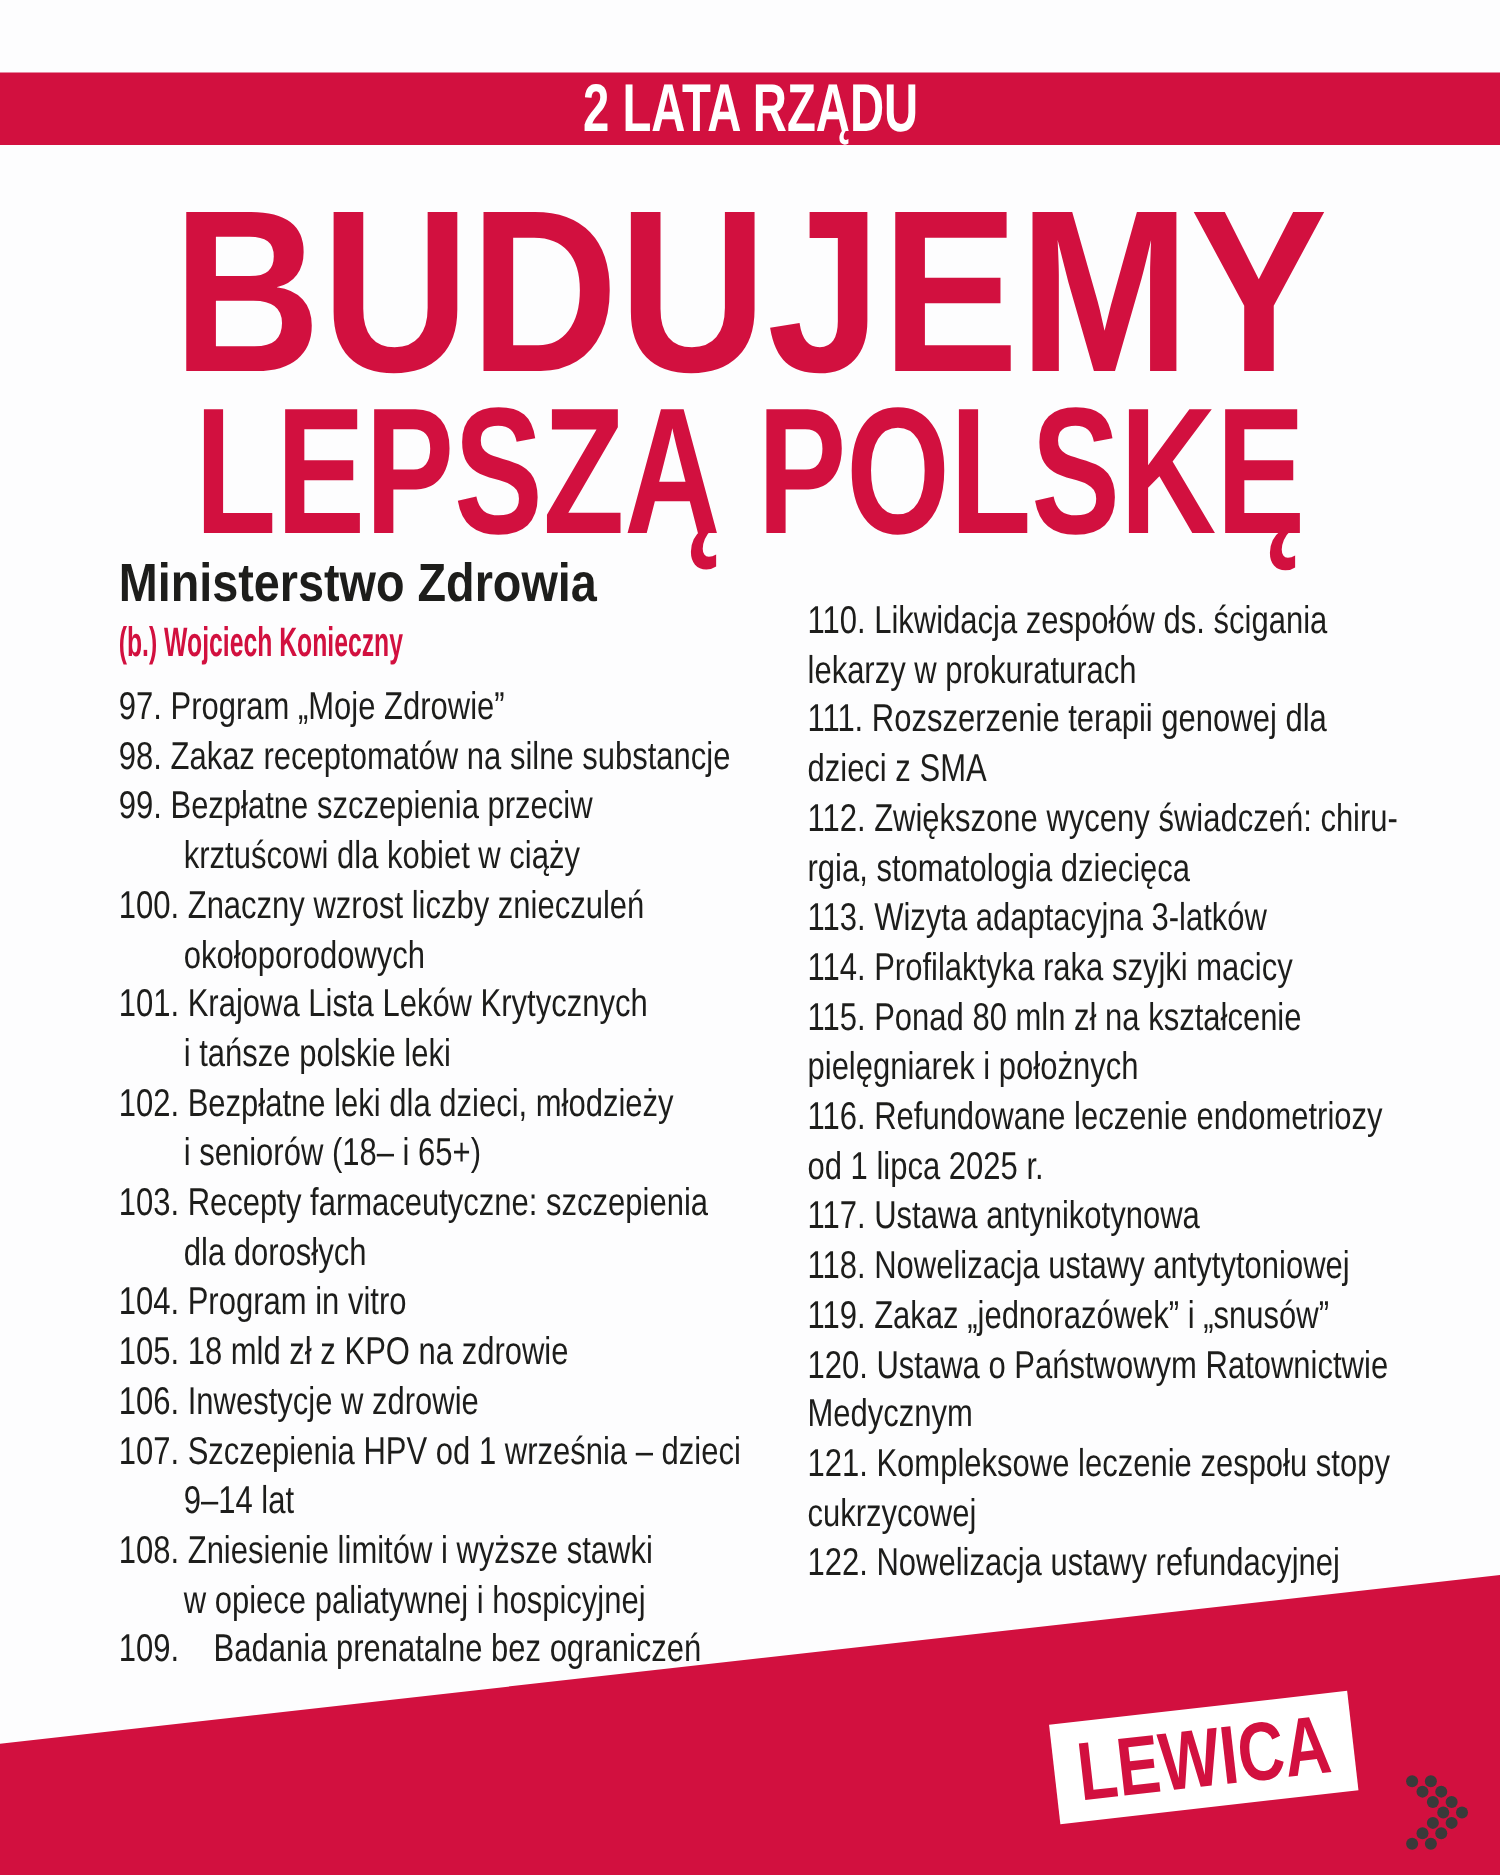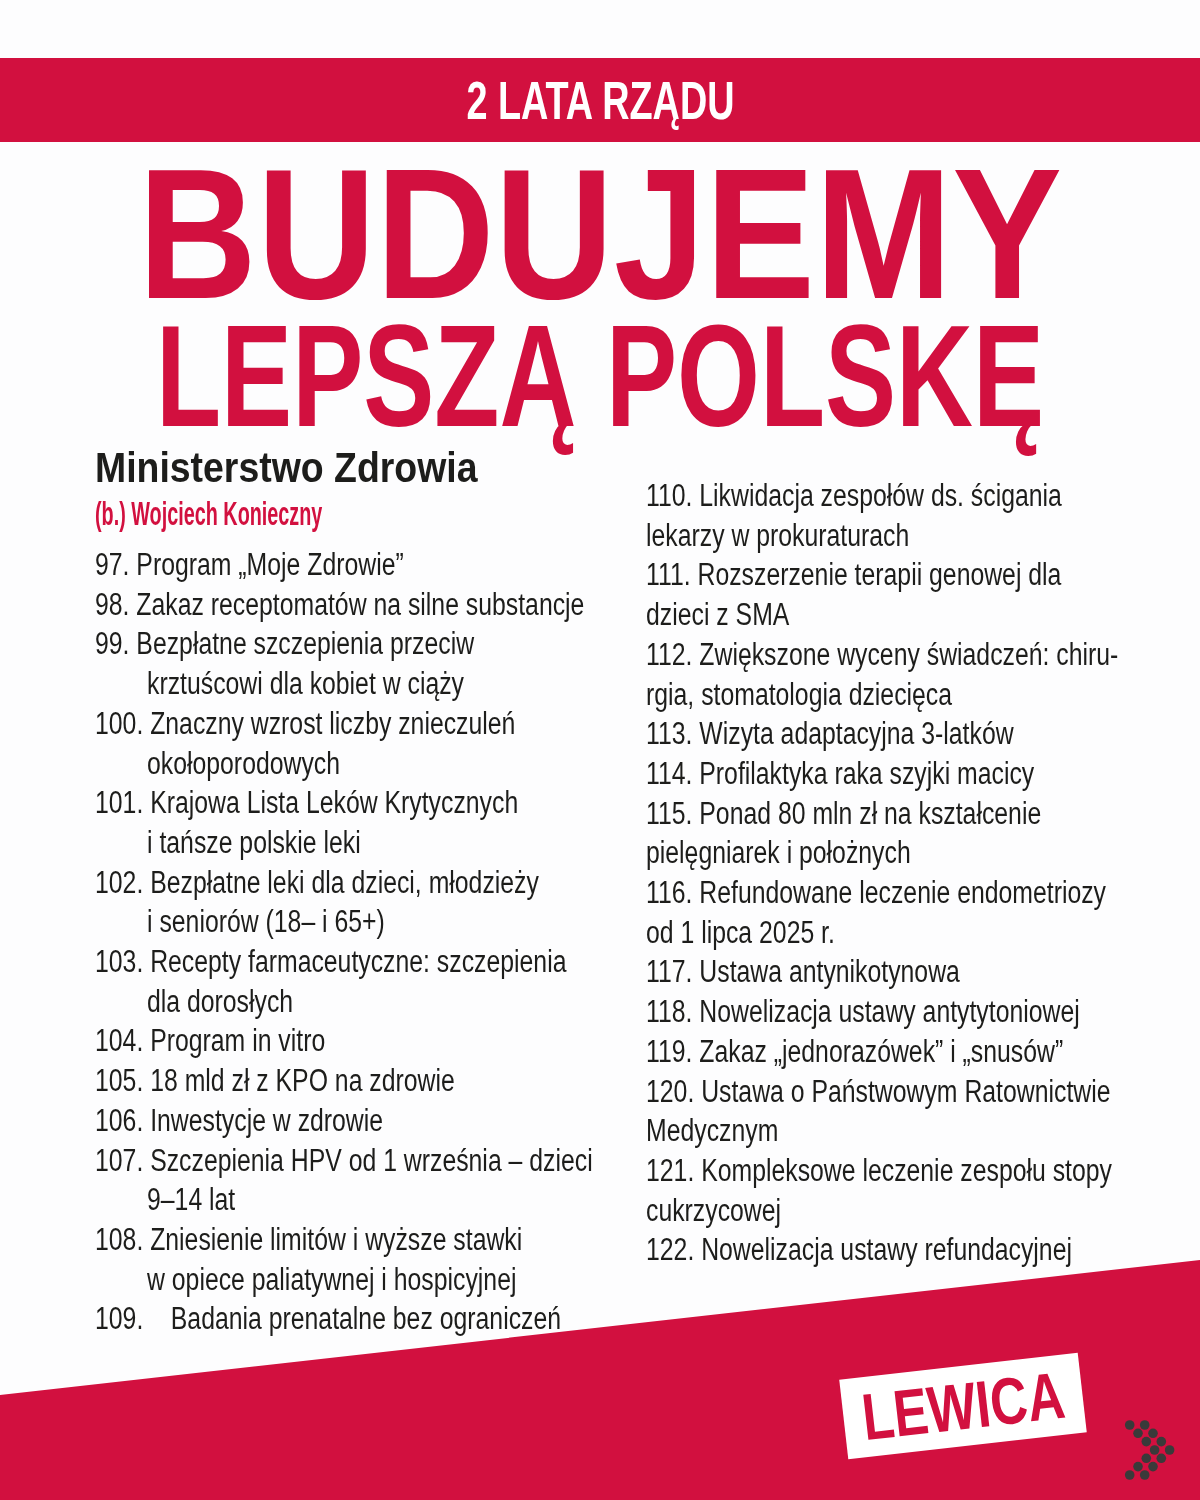--- a/index.html
+++ b/index.html
@@ -7,21 +7,21 @@
   .page{
     position:relative;
     width:1200px;height:1500px;
     background:#fdfdfe;
     overflow:hidden;
     font-family:"Liberation Sans",sans-serif;
     color:var(--text,#1d1d1b);
   }
   
   .banner{
-    position:absolute;left:0;top:58px;width:1200px;height:84px;
+    position:absolute;left:0;top:58px;width:1200px;height:58px;
     background:var(--red,#d2103f);
     display:flex;align-items:center;justify-content:center;
   }
   .banner-text{
     color:#ffffff;font-weight:bold;font-size:54px;line-height:1;
     transform:scaleX(0.70);white-space:pre;
   }
   
   .title{
     position:absolute;left:0;width:1200px;text-align:center;

